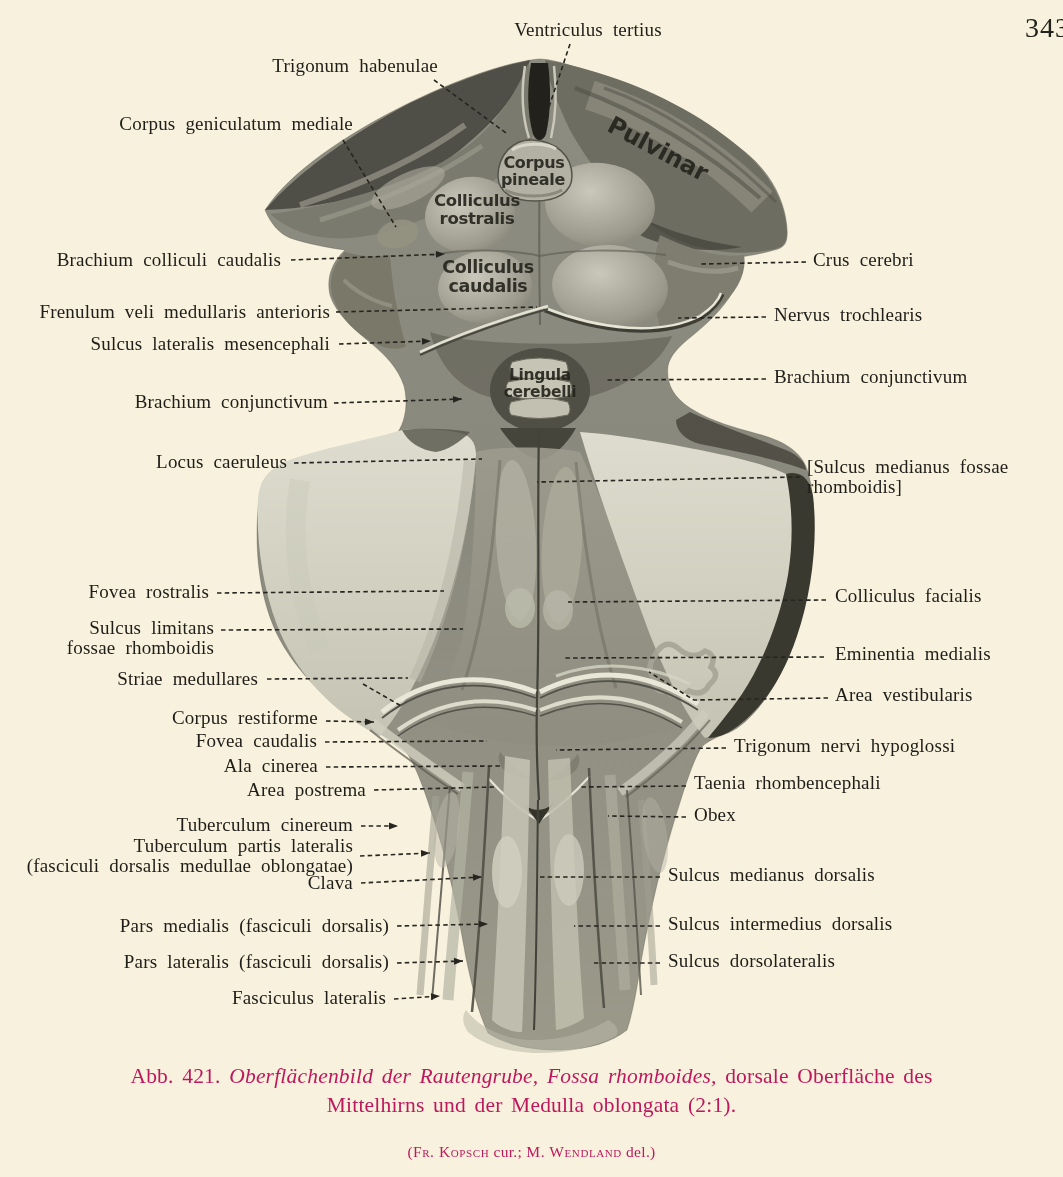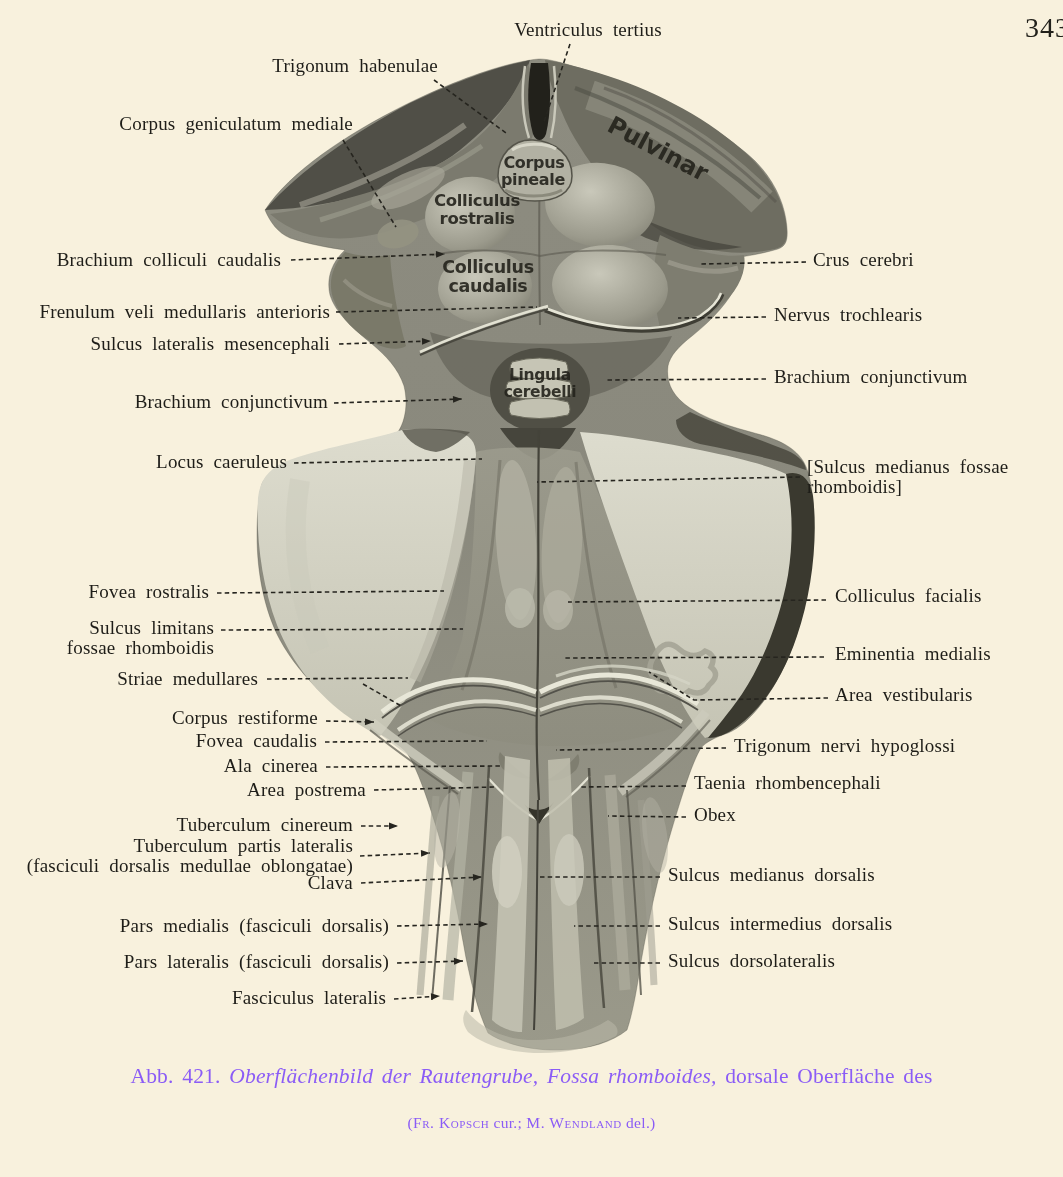--- a/index.html
+++ b/index.html
@@ -17,21 +17,21 @@
     font-family:"Liberation Serif",serif;
     font-size:19px;fill:#1e1d18;letter-spacing:.2px;word-spacing:5px;
   }
   .leader{fill:none;stroke:#26251f;stroke-width:1.6;stroke-dasharray:4.5 3.2;}
   .leader-arrow{fill:#26251f;stroke:none;}
   .inline-label{
     font-family:"DejaVu Sans",sans-serif;
     font-weight:700;fill:#24231c;opacity:.9;letter-spacing:-.3px;
   }
   .caption{
-    position:absolute;left:0;right:0;top:1062px;text-align:center;color:#8b5cf6;
+    position:absolute;left:0;right:0;top:1062px;text-align:center;color:#be185d;
   }
   .cap1,.cap2{font-size:21.5px;letter-spacing:.2px;word-spacing:3px;line-height:29px;}
   .cap1 .it{font-style:italic;}
   .cap3{font-size:15.5px;margin-top:23px;letter-spacing:.3px;}
   .cap3 .sc{font-variant:small-caps;letter-spacing:.6px;}
 </style>
 </head>
 <body>
 
 <div class="page-number">343</div>
@@ -341,14 +341,15 @@
       </g>
       <g>
         <polyline points="660,963 594,963" class="leader"></polyline>
         <text x="668" y="967" class="side-label" text-anchor="start"><tspan x="668" dy="0">Sulcus dorsolateralis</tspan></text>
       </g>
     </g>
 </svg>
 
 <div class="caption">
   <div class="cap1" id="cap-line1"><span>Abb. 421. </span><span class="it">Oberflächenbild der Rautengrube, Fossa rhomboides,</span><span> dorsale Oberfläche des</span></div>
+  <div class="cap2">Mittelhirns und der Medulla oblongata (2:1).</div>
   <div class="cap3" id="cap-line3"><span>(</span><span class="sc">Fr. Kopsch</span><span> cur.; </span><span class="sc">M. Wendland</span><span> del.)</span></div>
 </div>
 
 </body></html>

